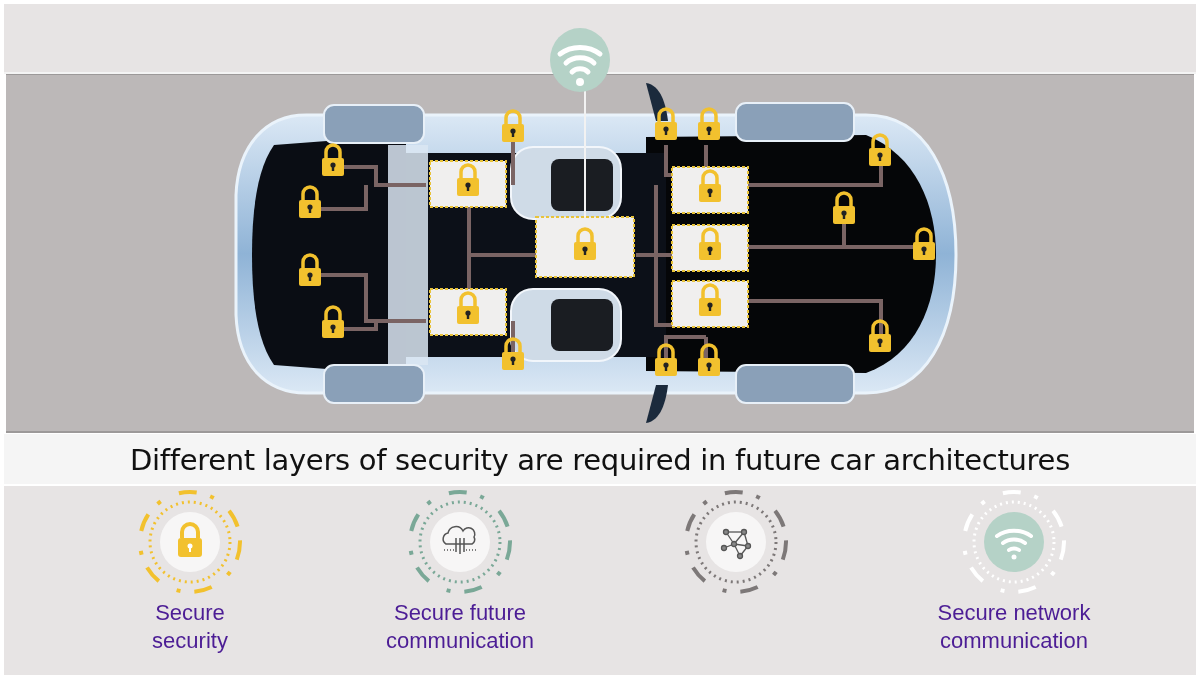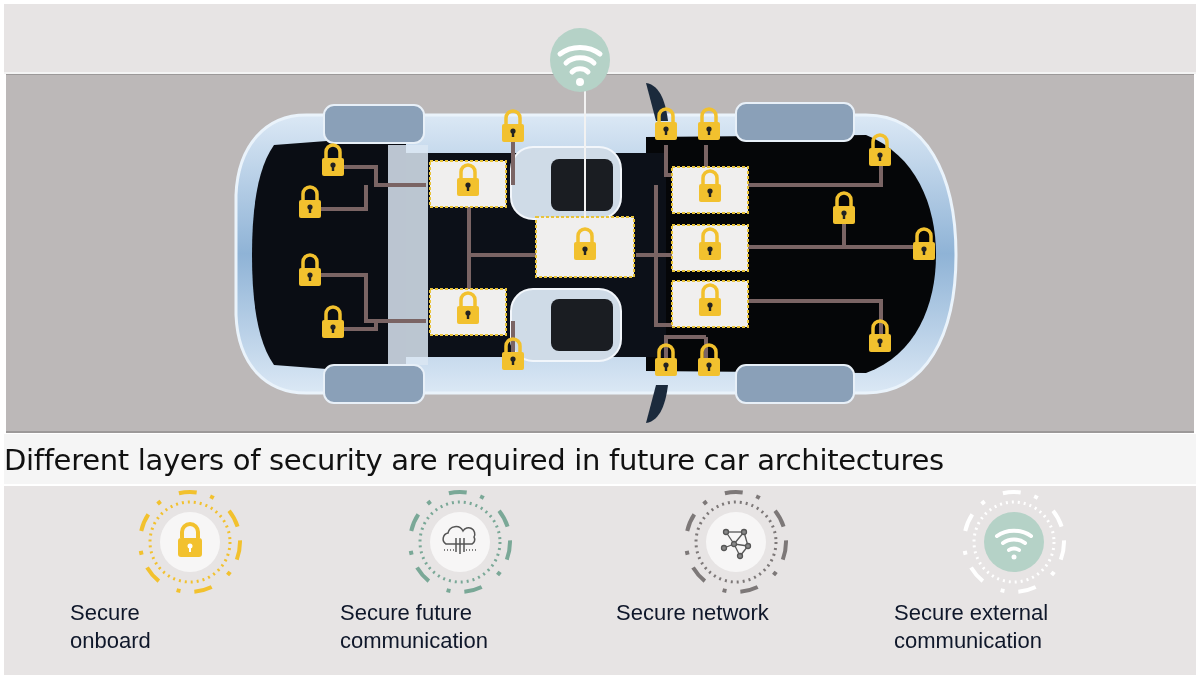--- a/index.html
+++ b/index.html
@@ -1,25 +1,25 @@
 <!DOCTYPE html>
 <html><head>
 <meta charset="utf-8">
 <style>
   html,body{margin:0;padding:0;}
   body{width:1200px;height:675px;overflow:hidden;background:#e7e4e4;font-family:"Liberation Sans",sans-serif;position:relative;}
   .frame{position:absolute;left:0;top:0;width:1200px;height:675px;background:#fff;}
   .top-band{position:absolute;left:4px;top:4px;width:1192px;height:68px;background:#e7e4e4;border-bottom:2px solid #f4f4f4;}
   .stage{position:absolute;left:6px;top:74px;width:1188px;height:356px;background:#bcb8b8;border-top:1px solid #9c9999;border-bottom:2px solid #9c9999;overflow:hidden;}
   .caption-band{position:absolute;left:4px;top:434px;width:1192px;height:50px;background:#f5f5f5;}
-  .caption{position:absolute;left:0;top:0;width:100%;height:50px;line-height:52px;font-family:"DejaVu Sans",sans-serif;font-size:29px;color:#111;letter-spacing:-0.3px;}
+  .caption{position:absolute;left:0;top:0;width:100%;height:50px;line-height:52px;text-align:center;font-family:"DejaVu Sans",sans-serif;font-size:29px;color:#111;letter-spacing:-0.3px;}
   .bottom{position:absolute;left:4px;top:486px;width:1192px;height:189px;background:#e7e4e4;}
   .feature{position:absolute;top:0;width:240px;height:189px;}
   .feature svg{position:absolute;left:50%;top:4px;margin-left:-55px;}
-  .feature-label{position:absolute;top:113px;left:0;width:240px;font-size:22px;line-height:28px;color:#0f172a;}
+  .feature-label{position:absolute;top:113px;left:0;width:240px;text-align:center;font-size:22px;line-height:28px;color:#4c1d95;}
   .car-svg{position:absolute;left:0;top:0;}
   .wifi-top{position:absolute;left:548px;top:26px;}
 </style>
 </head>
 <body>
 
 <div class="frame">
   <div class="top-band"></div>
 
   <div class="stage">
@@ -136,21 +136,21 @@
         <circle cx="55" cy="52" r="30" fill="#f7f6f6"></circle>
         <g transform="translate(55,52)">
           <path d="M-8,-4 v-6 a8,8 0 0 1 16,0 v6" fill="none" stroke="#f2c12e" stroke-width="4"></path>
           <rect x="-12" y="-4" width="24" height="19" rx="3" fill="#f2c12e"></rect>
           <circle cx="0" cy="4" r="2.5" fill="#fff"></circle>
           <rect x="-1" y="4" width="2" height="6" fill="#fff"></rect>
         </g>
       </svg>
       <div class="feature-label">
         <div>Secure</div>
-        <div>onboard</div>
+        <div>security</div>
       </div>
     </div>
 
     <div class="feature" style="left:336px;">
       <svg width="110" height="110" viewBox="0 0 110 110">
         <circle cx="55" cy="52" r="50" fill="none" stroke="#7aa897" stroke-width="4" stroke-dasharray="18,14,4,20"></circle>
         <circle cx="55" cy="52" r="40" fill="none" stroke="#7aa897" stroke-width="3" stroke-dasharray="2,4"></circle>
         <circle cx="55" cy="52" r="30" fill="#f7f6f6"></circle>
         <g transform="translate(55,50)" fill="none" stroke="#555" stroke-width="1.5">
           <path d="M-14,4 a6,6 0 0 1 2,-11 a8,8 0 0 1 15,-2 a6,6 0 0 1 11,6 a5,5 0 0 1 -2,7 z"></path>
@@ -183,35 +183,34 @@
           <line x1="-12" y1="6" x2="-2" y2="2"></line>
           <circle cx="-10" cy="-10" r="2.5"></circle>
           <circle cx="8" cy="-10" r="2.5"></circle>
           <circle cx="-2" cy="2" r="2.5"></circle>
           <circle cx="12" cy="4" r="2.5"></circle>
           <circle cx="4" cy="14" r="2.5"></circle>
           <circle cx="-12" cy="6" r="2.5"></circle>
         </g>
       </svg>
       <div class="feature-label">
-        <div>Secure network</div>
       </div>
     </div>
 
     <div class="feature" style="left:890px;">
       <svg width="110" height="110" viewBox="0 0 110 110">
         <circle cx="55" cy="52" r="50" fill="none" stroke="#ffffff" stroke-width="4" stroke-dasharray="18,14,4,20"></circle>
         <circle cx="55" cy="52" r="40" fill="none" stroke="#ffffff" stroke-width="3" stroke-dasharray="2,4"></circle>
         <circle cx="55" cy="52" r="30" fill="#b5d2c7"></circle>
         <g transform="translate(55,52)" fill="none" stroke="#fff" stroke-width="4" stroke-linecap="round">
           <path d="M-17,-6 a24,18 0 0 1 34,0"></path>
           <path d="M-11,1 a15,11 0 0 1 22,0"></path>
           <path d="M-5,8 a7,5 0 0 1 10,0"></path>
           <circle cx="0" cy="15" r="2.5" fill="#fff" stroke="none"></circle>
         </g>
       </svg>
       <div class="feature-label">
-        <div>Secure external</div>
+        <div>Secure network</div>
         <div>communication</div>
       </div>
     </div>
   </div>
 </div>
 
 </body></html>

